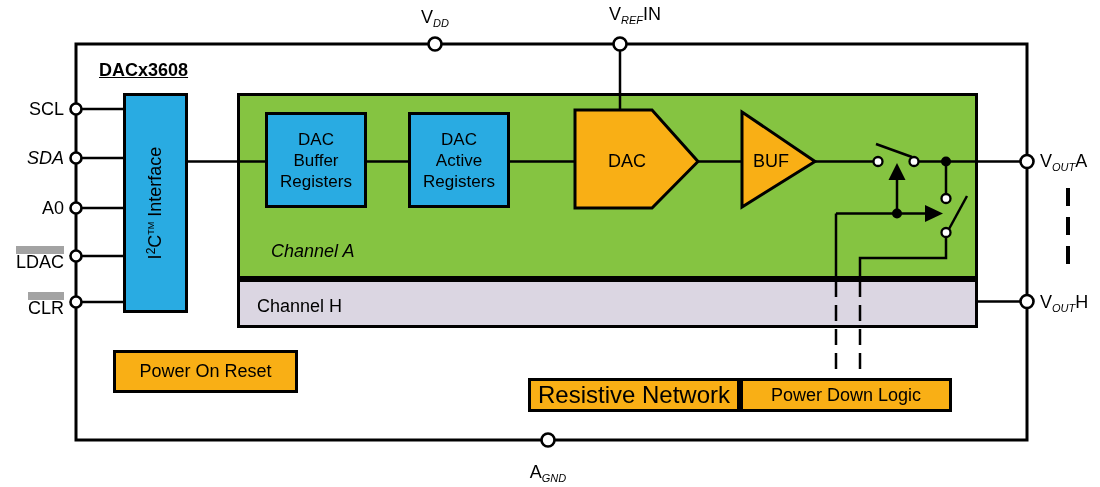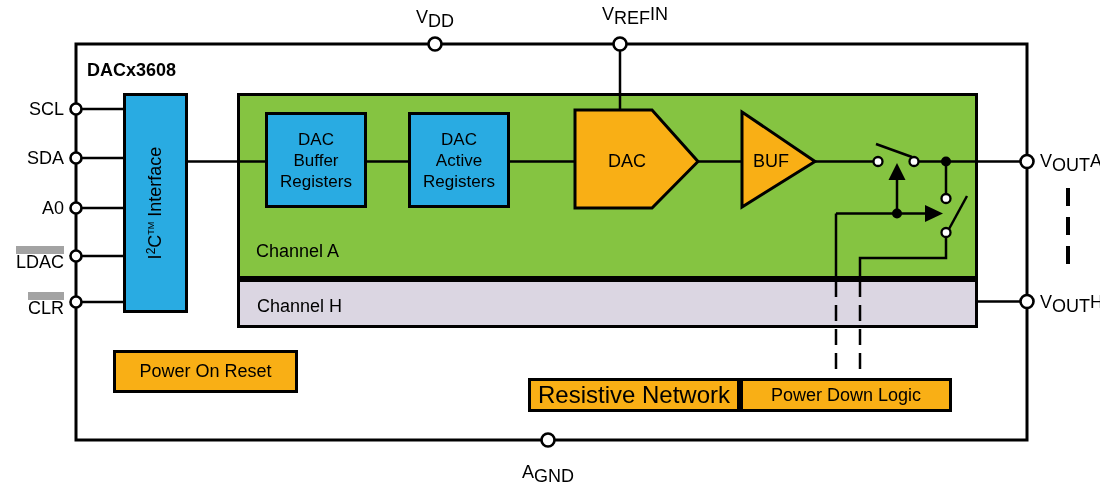--- a/index.html
+++ b/index.html
@@ -15,21 +15,21 @@
   .layer-svg{position:absolute;left:0;top:0;z-index:2;pointer-events:none;}
   .blk{position:absolute;z-index:1;border:3px solid var(--wire-black);display:flex;align-items:center;justify-content:center;text-align:center;}
   .blue{background:var(--block-blue);}
   .green{background:var(--channel-green);}
   .lav{background:var(--channel-lavender);}
   .orange{background:var(--block-orange);}
   .lbl{position:absolute;z-index:3;color:#000;font-size:18px;line-height:20px;white-space:nowrap;}
   .title{font-weight:bold;font-size:18px;}
   .pin-left{width:64px;text-align:right;}
   .ovl{border-top:8px solid #a3a3a3;padding-top:0px;display:inline-block;line-height:17px;}
-  .sub{font-size:18px;vertical-align:-4px;letter-spacing:0px;}
+  .sub{font-size:11px;vertical-align:-4px;letter-spacing:0px;font-style:italic;}
   .sup2{font-size:12px;vertical-align:6px;}
   .supTM{font-size:9px;vertical-align:7px;}
   .multiline{white-space:pre-line;font-size:17px;line-height:21px;}
   .chan-lbl{font-size:18px;}
   .i2c-text{white-space:nowrap;transform:rotate(-90deg);font-size:18px;}
   .center-txt{text-align:center;}
 </style>
 </head>
 <body>
 
@@ -128,35 +128,35 @@
       <circle cx="1027" cy="301.5" r="6.5"></circle>
       <circle cx="548" cy="440" r="6.5"></circle>
       <circle cx="76" cy="109" r="5.5"></circle>
       <circle cx="76" cy="158" r="5.5"></circle>
       <circle cx="76" cy="208" r="5.5"></circle>
       <circle cx="76" cy="256" r="5.5"></circle>
       <circle cx="76" cy="302" r="5.5"></circle>
     </g>
   </svg>
 
-  <div class="lbl title" style="left:87px;top:60px;">DACx3608</div>
+  <div class="lbl title" style="left:99px;top:60px;text-decoration:underline;">DACx3608</div>
 
   <div class="lbl pin-left" style="left:0px;top:99px;"><span>SCL</span></div>
-  <div class="lbl pin-left" style="left:0px;top:148px;"><span>SDA</span></div>
+  <div class="lbl pin-left" style="left:0px;top:148px;font-style:italic;"><span>SDA</span></div>
   <div class="lbl pin-left" style="left:0px;top:198px;text-align:right;"><span>A0</span></div>
   <div class="lbl pin-left" style="left:0px;top:246px;"><span class="ovl">LDAC</span></div>
   <div class="lbl pin-left" style="left:0px;top:292px;text-decoration:underline;"><span class="ovl">CLR</span></div>
 
   <div class="lbl center-txt" style="left:400px;top:7px;width:70px;"><span>V</span><span class="sub">DD</span></div>
   <div class="lbl center-txt" style="left:585px;top:4px;width:100px;"><span>V</span><span class="sub">REF</span><span>IN</span></div>
 
   <div class="lbl" style="left:1040px;top:151px;"><span>V</span><span class="sub">OUT</span><span>A</span></div>
   <div class="lbl" style="left:1040px;top:292px;"><span>V</span><span class="sub">OUT</span><span>H</span></div>
 
   <div class="lbl center-txt" style="left:508px;top:462px;width:80px;"><span>A</span><span class="sub">GND</span></div>
 
   <div class="lbl center-txt" style="left:577px;top:151px;width:100px;">DAC</div>
   <div class="lbl center-txt" style="left:742px;top:151px;width:58px;">BUF</div>
 
-  <div class="lbl chan-lbl" style="left:256px;top:241px;">Channel A</div>
+  <div class="lbl chan-lbl" style="left:271px;top:241px;font-style:italic;">Channel A</div>
   <div class="lbl chan-lbl" style="left:257px;top:296px;">Channel H</div>
 
 </div>
 
 </body></html>

